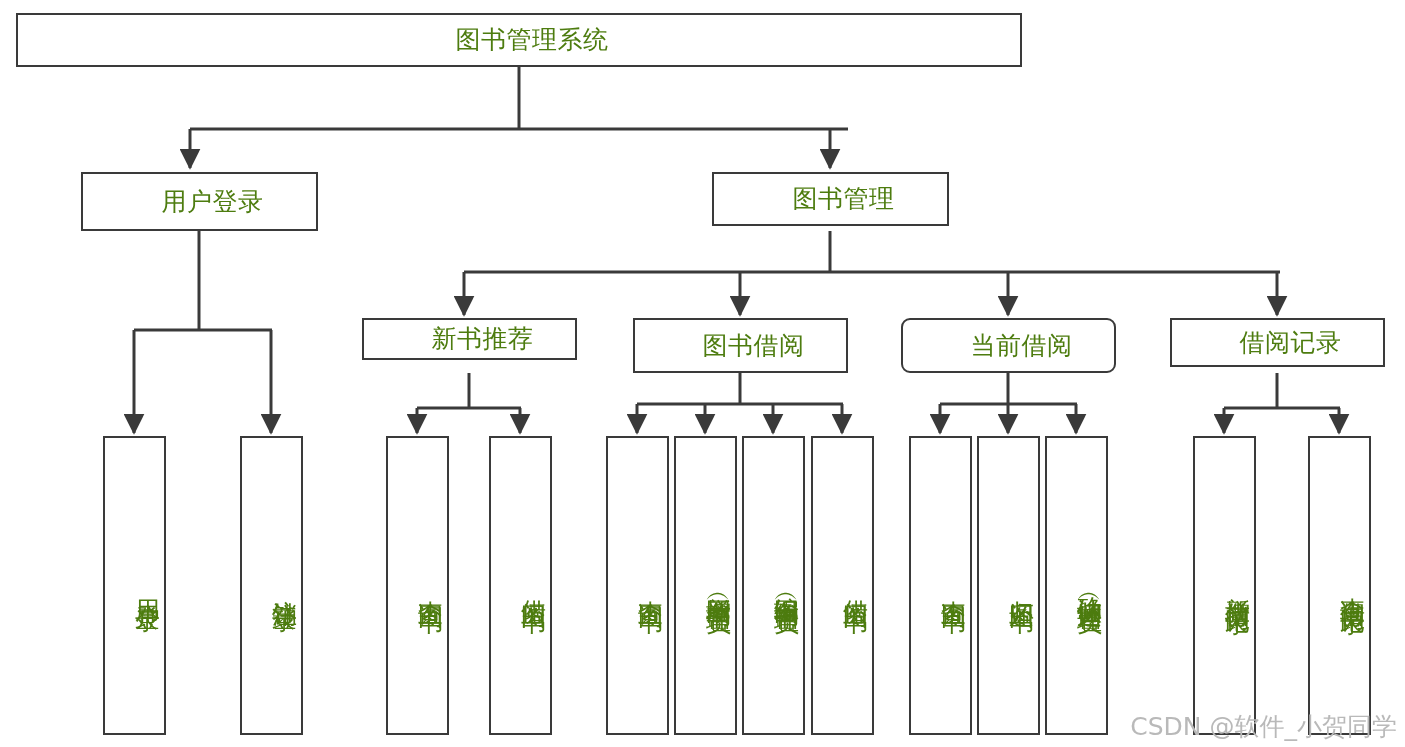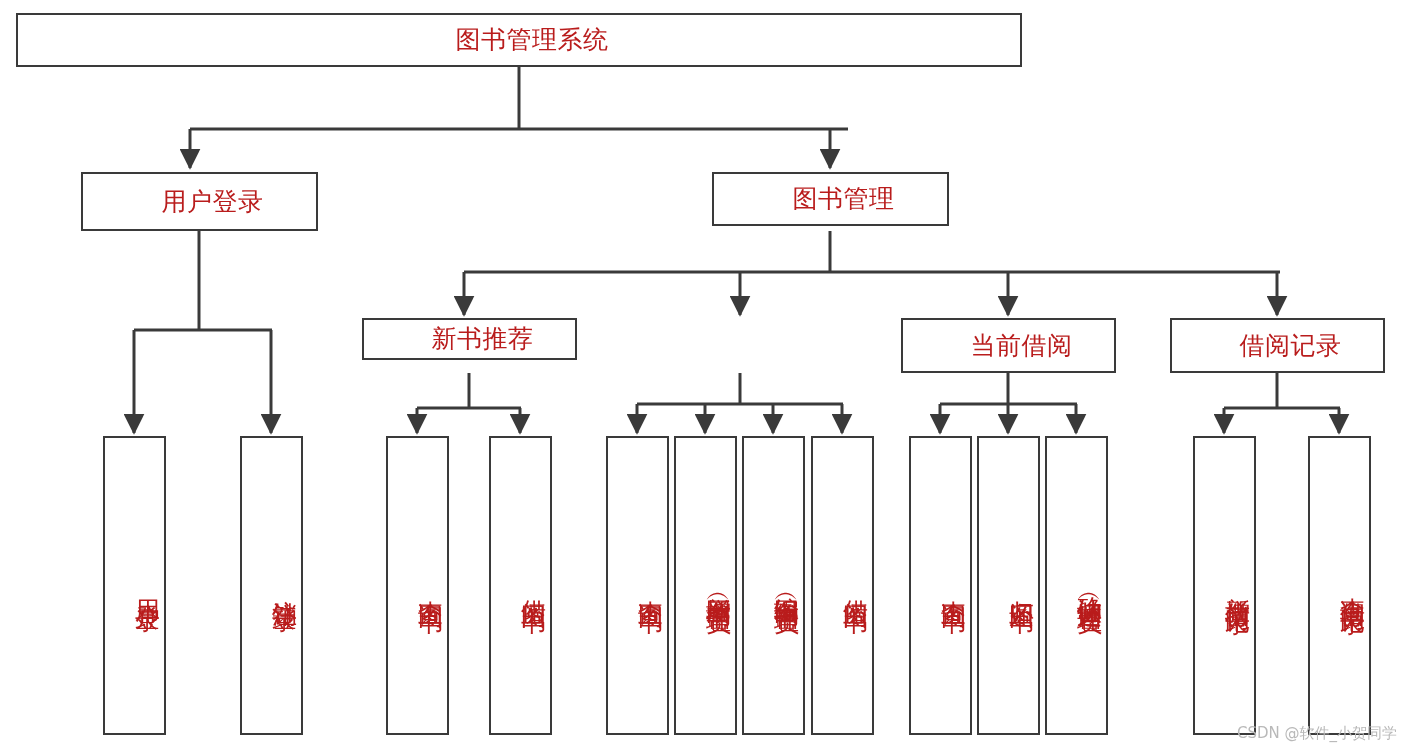--- a/index.html
+++ b/index.html
@@ -27,21 +27,21 @@
     pointer-events: none;
   }
   .node {
     position: absolute;
     box-sizing: border-box;
     background: #ffffff;
     border: 2px solid #3a3a3a;
     display: flex;
     align-items: center;
     justify-content: center;
-    color: #b91c1c;
+    color: #4d7c0f;
     z-index: 2;
     padding-left: 26px;
   }
   .node .label {
     display: block;
     text-align: center;
     line-height: 1.18;
     white-space: nowrap;
   }
   
@@ -65,21 +65,21 @@
     letter-spacing: 3px;
     white-space: nowrap;
   }
   .node.vert.long .label {
     letter-spacing: 2px;
   }
   #watermark {
     position: absolute;
     right: 8px;
     bottom: 4px;
-    font-size: 15px;
+    font-size: 25px;
     color: #b9b9b9;
     white-space: nowrap;
     z-index: 5;
     font-family: "DejaVu Sans", "Liberation Sans", sans-serif;
   }
 </style>
 </head>
 <body>
 
 <div id="canvas">
@@ -141,24 +141,27 @@
   <div class="node horiz" style="left:81px; top:172px; width:237px; height:59px;">
     <span class="label">用户登录</span>
   </div>
   <div class="node horiz" style="left:712px; top:172px; width:237px; height:54px;">
     <span class="label">图书管理</span>
   </div>
 
   <div class="node horiz" style="left:362px; top:318px; width:215px; height:42px;">
     <span class="label">新书推荐</span>
   </div>
-  <div class="node horiz" style="left:901px; top:318px; width:215px; height:55px;">
+  <div class="node horiz" style="left:633px; top:318px; width:215px; height:55px;">
+    <span class="label">图书借阅</span>
+  </div>
+  <div class="node horiz" style="left:901px; top:318px; width:215px; height:55px;border-radius:9px;">
     <span class="label">当前借阅</span>
   </div>
-  <div class="node horiz" style="left:1170px; top:318px; width:215px; height:55px;">
+  <div class="node horiz" style="left:1170px; top:318px; width:215px; height:49px;">
     <span class="label">借阅记录</span>
   </div>
 
   <div class="node vert" style="left:103px; top:436px; width:63px; height:299px;">
     <span class="label">用户登录</span>
   </div>
   <div class="node vert" style="left:240px; top:436px; width:63px; height:299px;">
     <span class="label">注销登录</span>
   </div>
 

